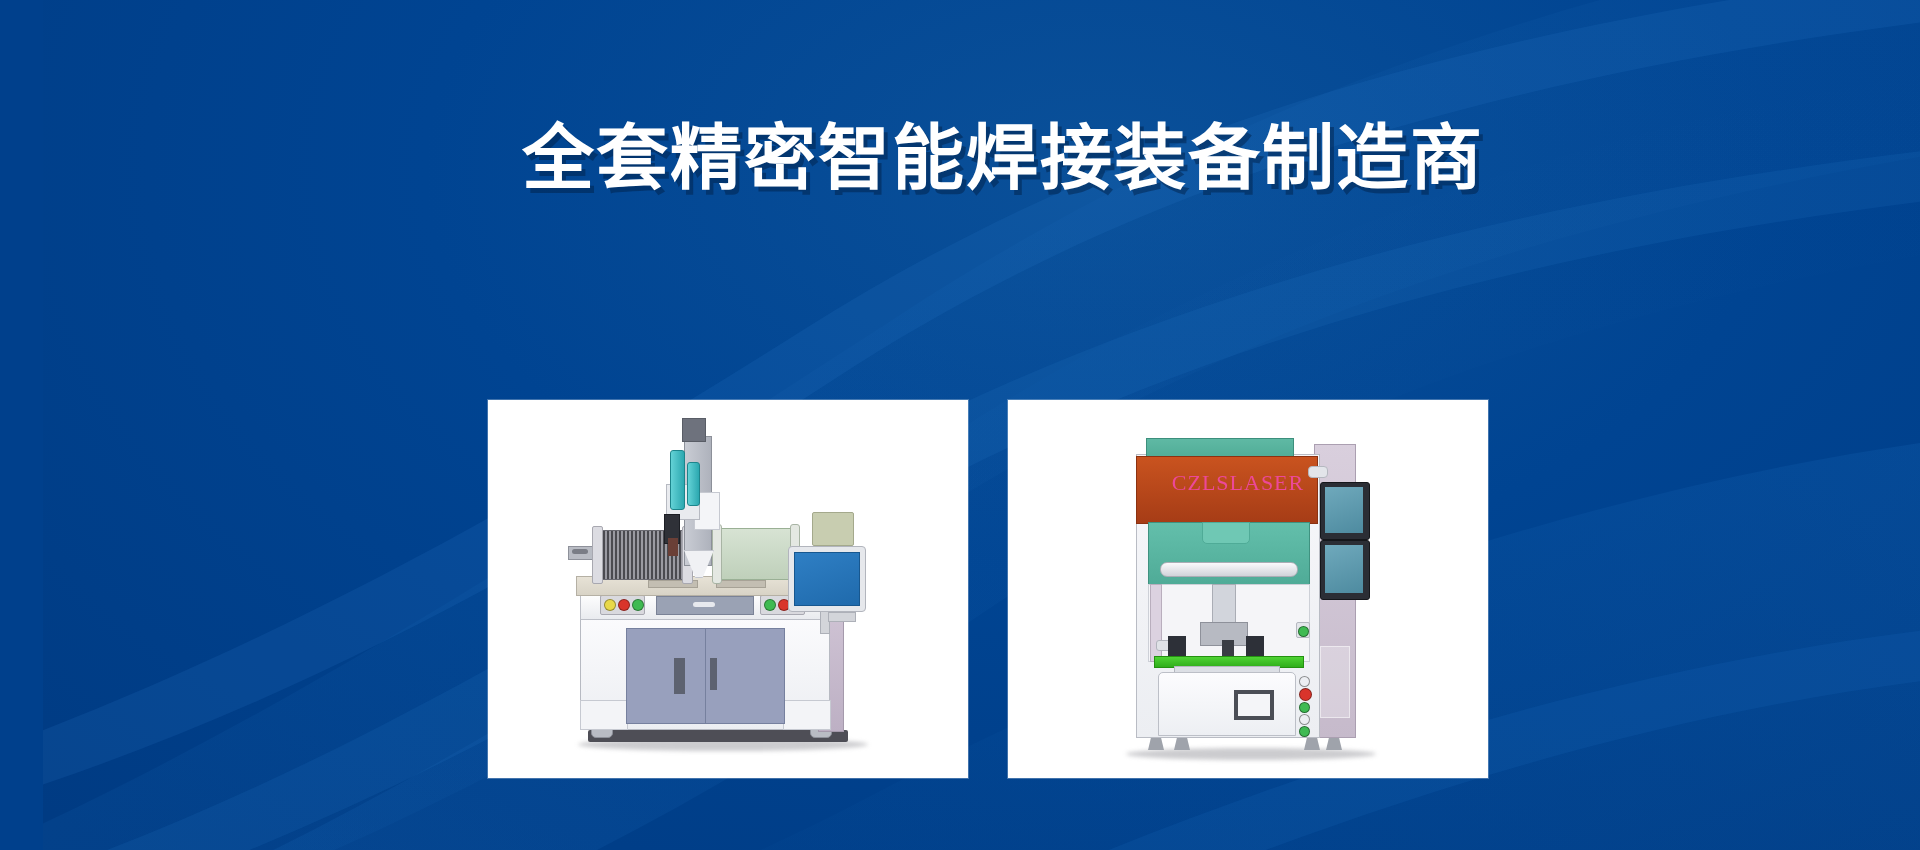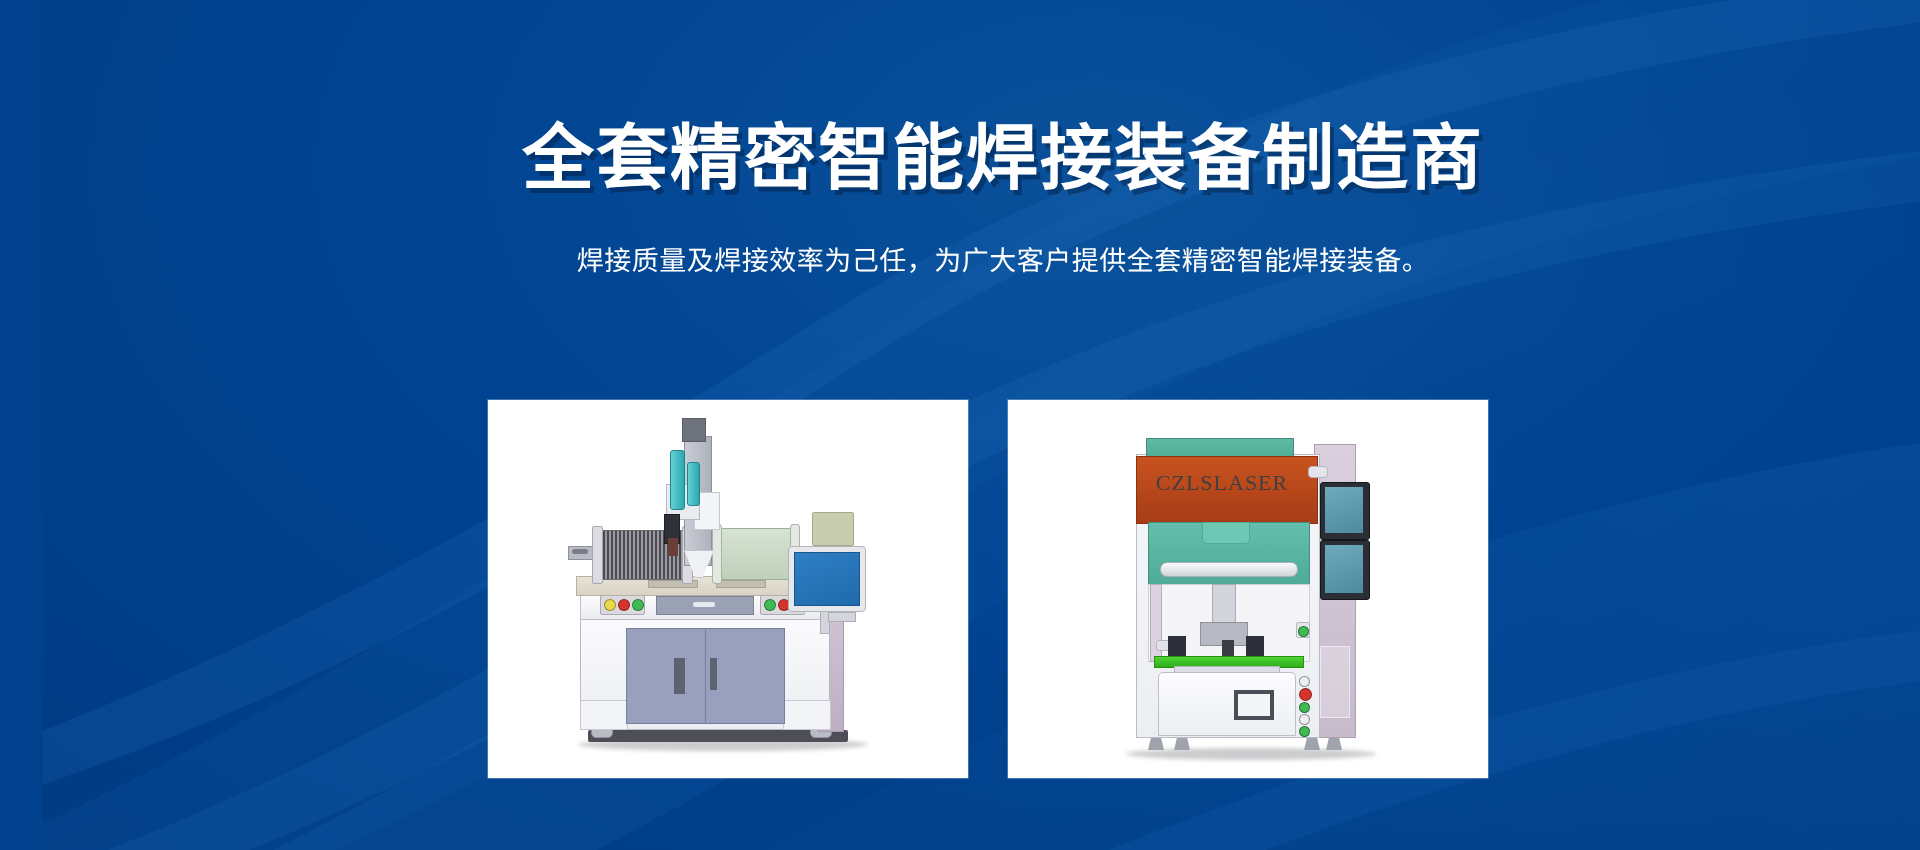--- a/index.html
+++ b/index.html
@@ -154,23 +154,23 @@
   .m2-fl3{left:296px;top:330px;width:16px;height:20px;background:#9fa3ab;clip-path:polygon(30% 0,70% 0,100% 100%,0 100%);}
   .m2-fl4{left:318px;top:330px;width:16px;height:20px;background:#9fa3ab;clip-path:polygon(30% 0,70% 0,100% 100%,0 100%);}
 
   .m2-body{left:128px;top:54px;width:182px;height:282px;background:linear-gradient(180deg,#f7f7fa 0%,#eceef2 100%);border:1px solid #b9bcc4;}
   .m2-rcol{left:306px;top:44px;width:40px;height:292px;background:linear-gradient(180deg,#d9cfdd 0%,#c6bacb 100%);border:1px solid #ab9fb1;}
   .m2-rcol-seam{left:312px;top:246px;width:28px;height:70px;background:rgba(255,255,255,.28);border:1px solid rgba(255,255,255,.5);}
 
   .m2-greentop{left:138px;top:38px;width:146px;height:26px;background:linear-gradient(180deg,#5fb9a4 0%,#4aa791 100%);border:1px solid #3d8f7c;}
   .m2-orange{left:128px;top:56px;width:180px;height:66px;background:linear-gradient(180deg,#c9531f 0%,#a63c16 100%);border:1px solid #8b3211;}
   .m2-brand{
-    left:112px;top:72px;width:204px;
+    left:128px;top:72px;width:204px;
     text-align:center;
-    color:#404040;
+    color:#ec4899;
     font-family:"Liberation Serif","DejaVu Serif",serif;
     font-size:22px;
     letter-spacing:1px;
     line-height:1;
   }
   .m2-green2{left:140px;top:122px;width:160px;height:62px;background:linear-gradient(180deg,#63bfab 0%,#4fab97 100%);border:1px solid #3f9280;}
   .m2-green-tab{left:194px;top:122px;width:46px;height:20px;background:#6fc8b4;border:1px solid #4fab97;border-radius:0 0 5px 5px;}
   .m2-rail{left:152px;top:162px;width:136px;height:13px;background:linear-gradient(180deg,#fafafc 0%,#d0d3d9 100%);border:1px solid #aaadb5;border-radius:7px;}
 
   .m2-win{left:140px;top:184px;width:160px;height:76px;background:#f5f5f8;border:1px solid #cdd0d7;}
@@ -221,21 +221,20 @@
     <path d="M -80 980 C 220 880 520 700 840 480 C 1160 260 1520 120 1980 60 L 1980 240 C 1540 300 1200 430 900 640 C 600 850 300 990 -80 1080 Z" fill="url(#gB)" opacity=".5"></path>
     <path d="M 1980 430 C 1600 470 1200 600 820 800 C 560 935 300 1010 -80 1060 L -80 1200 L 1980 1200 Z" fill="url(#gC)" opacity=".55"></path>
     <path d="M -80 760 C 200 660 460 520 760 330 C 1060 140 1420 20 1980 -40 L 1980 10 C 1440 70 1080 190 790 380 C 490 575 220 720 -80 810 Z" fill="#2a7fd0" opacity=".16"></path>
     <path d="M -80 900 C 180 820 420 690 700 520 C 1000 340 1380 200 1980 140 L 1980 190 C 1400 250 1030 390 740 570 C 460 745 200 870 -80 950 Z" fill="#2a7fd0" opacity=".14"></path>
     <path d="M 1980 620 C 1620 650 1260 760 900 920 C 640 1035 320 1100 -80 1140 L -80 1190 C 340 1150 670 1085 930 970 C 1290 810 1630 700 1980 670 Z" fill="#2a7fd0" opacity=".13"></path>
   </svg>
 
   <h1 class="headline">全套精密智能焊接装备制造商</h1>
 
   <div class="subtitle">
-    <div>焊接质量及焊接效率为己任，为广大客户提供全套精密智能焊接装备。</div>
   </div>
 
   <div class="gallery">
 
     <div class="photo-frame">
       <div class="stage">
 
         <div class="cap m1-shadow"></div>
         <div class="cap m1-base-dark"></div>
         <div class="cap m1-foot-l"></div>

